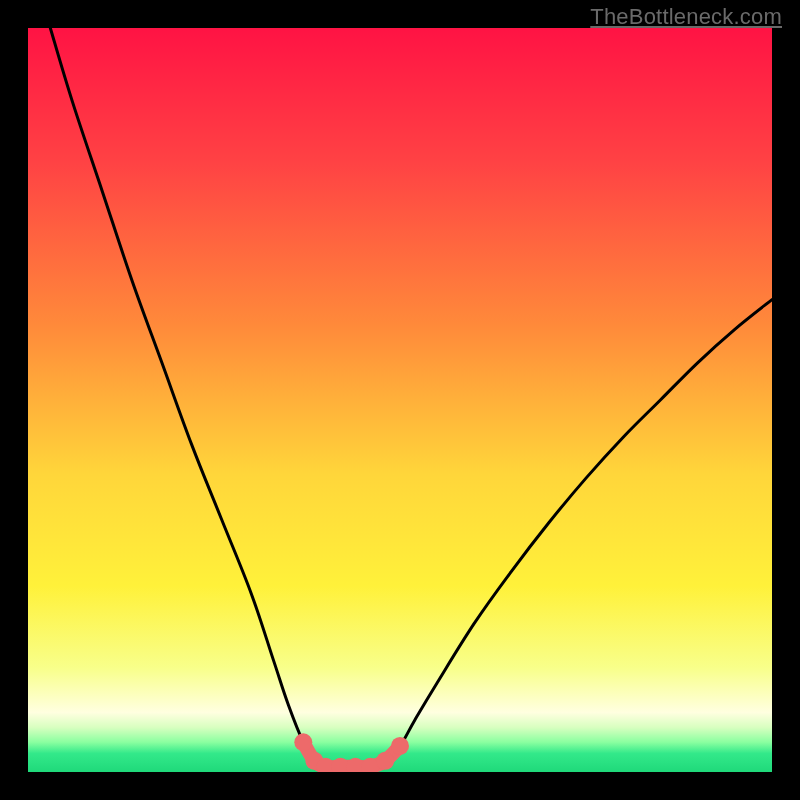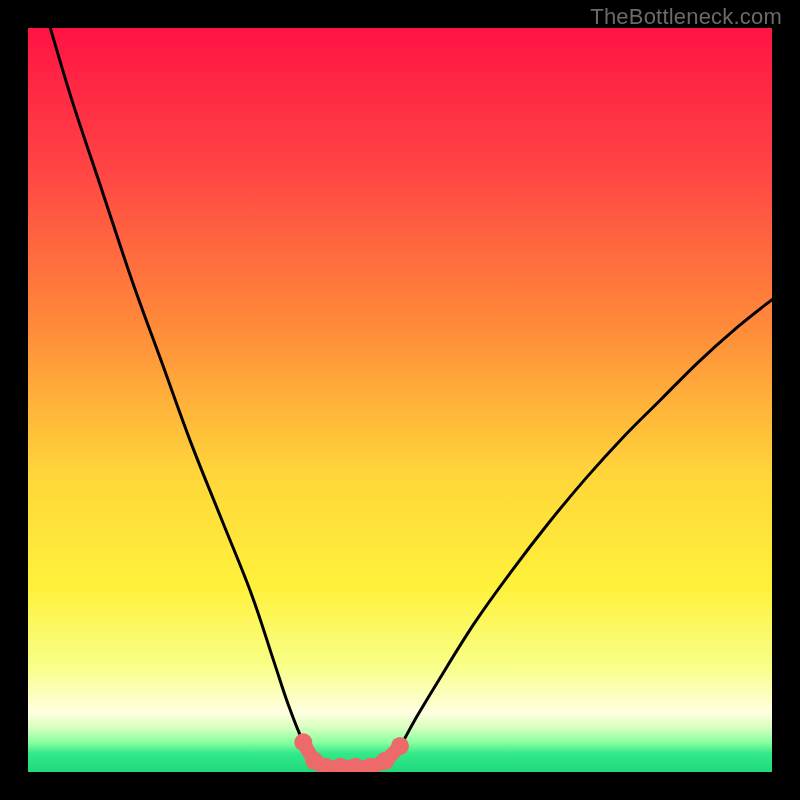--- a/index.html
+++ b/index.html
@@ -33,20 +33,21 @@
   }
   .watermark {
     position: absolute;
     top: 4px;
     right: 18px;
     color: #6a6a6a;
     font-size: 22px;
     letter-spacing: 0.2px;
     -webkit-user-select: none;
     user-select: none;
+    text-decoration: underline;
   }
   svg {
     position: absolute;
     inset: 0;
   }
 </style>
 </head>
 <body>
 
 <div class="frame">

